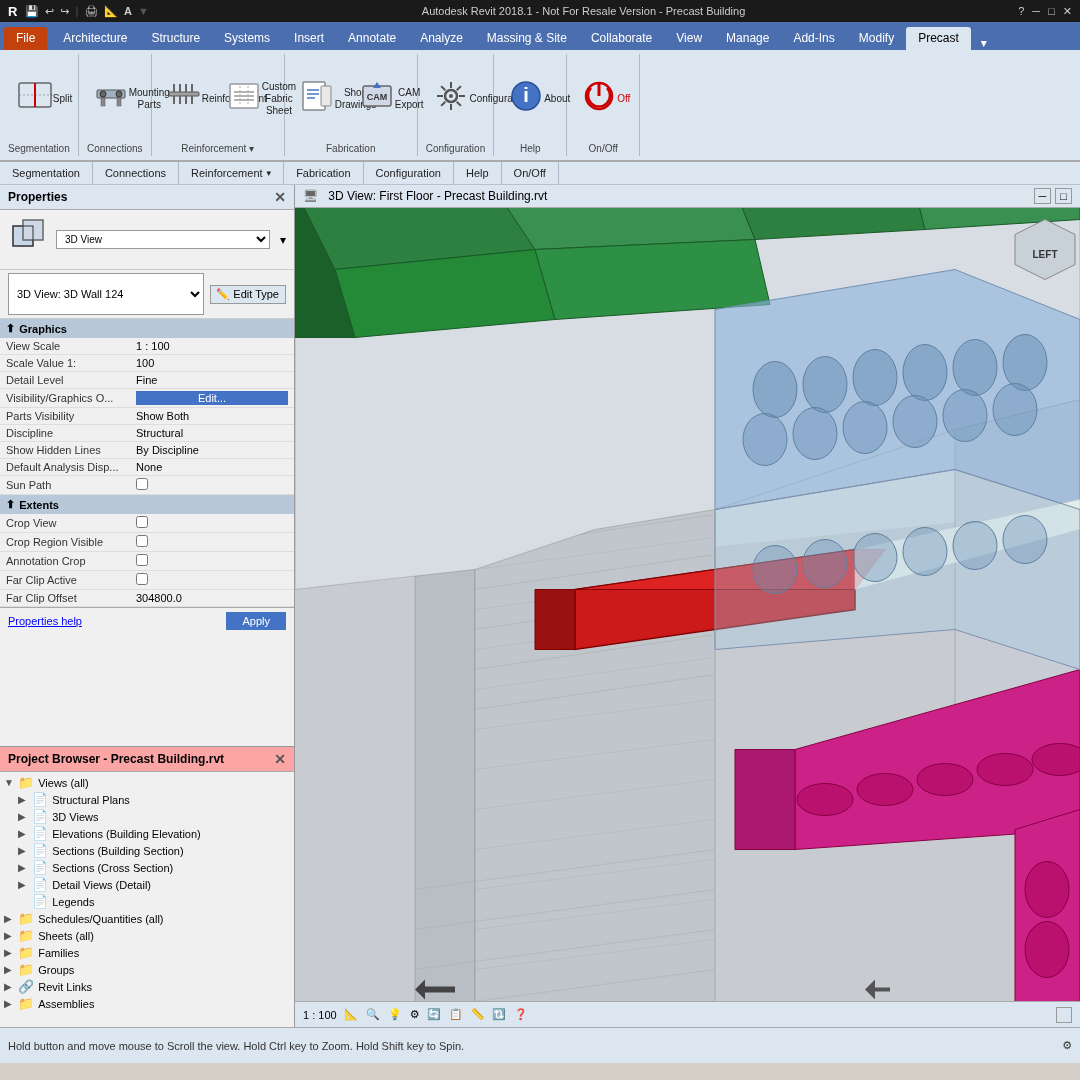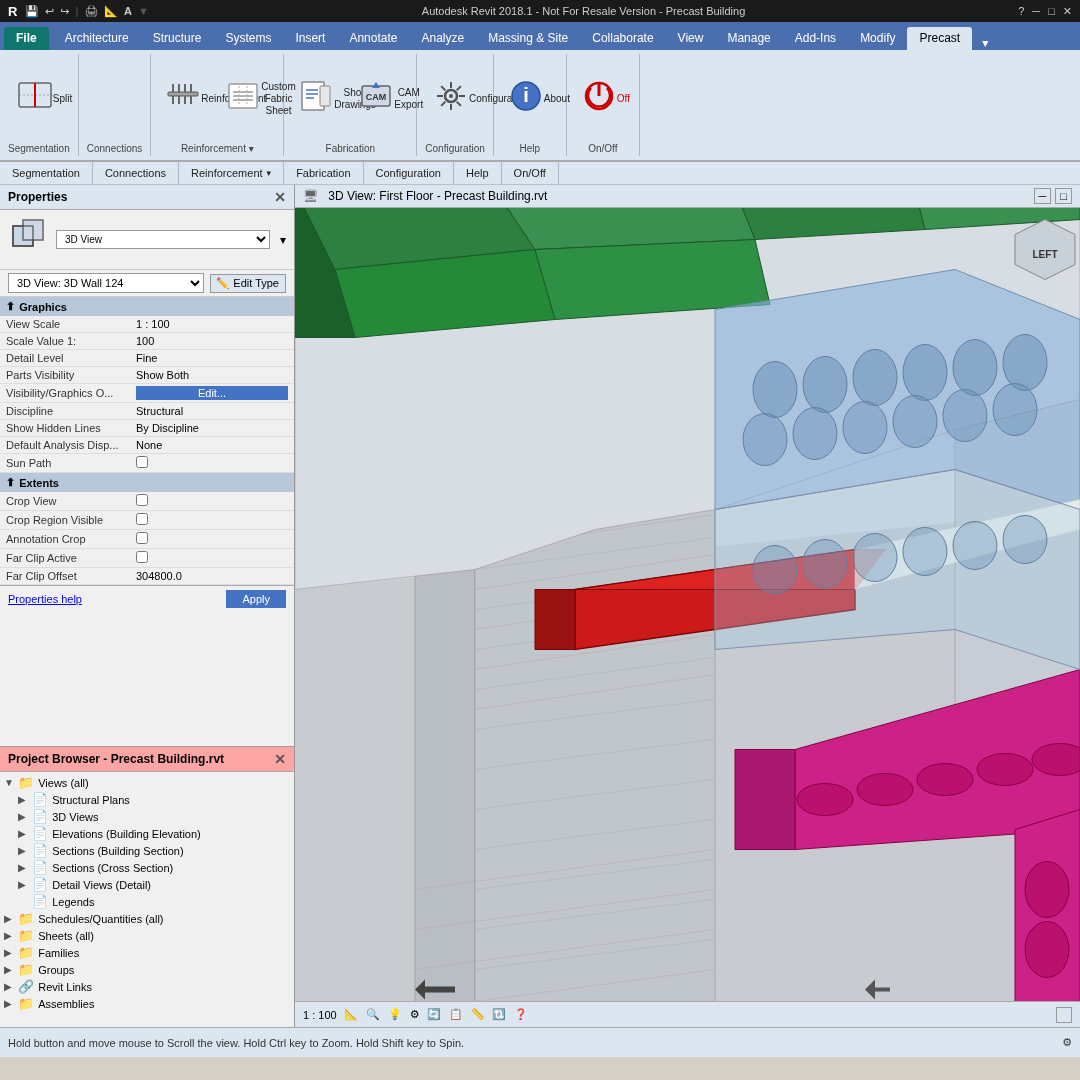--- a/index.html
+++ b/index.html
@@ -31,21 +31,21 @@
       padding: 4px 12px 5px;
       font-size: 12px;
       cursor: pointer;
       color: #fff;
       border-radius: 3px 3px 0 0;
     }
     .ribbon-tab.active {
       background: #dce6f0;
       color: #000;
     }
-    .ribbon-tab.file-tab { background: #0f766e; font-weight: bold; margin-right: 4px; }
+    .ribbon-tab.file-tab { background: #c2410c; font-weight: normal; margin-right: 4px; }
 
     
     #ribbon {
       background: #dce6f0;
       height: 112px;
       border-bottom: 2px solid #aaa;
       display: flex;
       align-items: stretch;
       padding: 4px 0;
     }
@@ -140,21 +140,21 @@
       display: flex;
       align-items: center;
       padding: 3px 8px;
       gap: 6px;
       border-bottom: 1px solid #ccc;
     }
     .view-dropdown {
       flex: 1;
       background: #fff;
       border: 1px solid #999;
-      padding: 2px 4px;
+      padding: 13px 4px;
       font-size: 11px;
       cursor: pointer;
     }
     .edit-type-btn {
       background: #dce6f0;
       border: 1px solid #999;
       padding: 2px 6px;
       font-size: 11px;
       cursor: pointer;
       display: flex;
@@ -272,21 +272,21 @@
       padding: 0 8px;
       gap: 8px;
       font-size: 11px;
     }
     .scale-indicator { font-size: 11px; }
 
     
     #status-bar {
       background: #dce6f0;
       border-top: 1px solid #aaa;
-      height: 30px;
+      height: 36px;
       display: flex;
       align-items: center;
       padding: 0 8px;
       font-size: 11px;
       color: #333;
     }
 
     
     #scene-svg { width: 100%; height: 100%; }
 
@@ -375,20 +375,34 @@
             <line x1="2" y1="18" x2="36" y2="18" stroke="#666" stroke-width="0.5" stroke-dasharray="2,2"></line>
           </svg>
         </div>
         <div class="label">Split</div>
       </div>
     </div>
     <div class="ribbon-group-label">Segmentation</div>
   </div>
 
   <div class="ribbon-group">
+    <div class="ribbon-group-items">
+      <div class="ribbon-btn">
+        <div class="icon">
+          <svg width="36" height="36" viewBox="0 0 36 36">
+            <rect x="4" y="12" width="28" height="8" rx="1" fill="#a0b0c0" stroke="#555" stroke-width="1"></rect>
+            <circle cx="10" cy="16" r="3" fill="#666" stroke="#333" stroke-width="1"></circle>
+            <circle cx="26" cy="16" r="3" fill="#666" stroke="#333" stroke-width="1"></circle>
+            <rect x="8" y="20" width="4" height="8" fill="#888" stroke="#555" stroke-width="0.5"></rect>
+            <rect x="24" y="20" width="4" height="8" fill="#888" stroke="#555" stroke-width="0.5"></rect>
+          </svg>
+        </div>
+        <div class="label">Mounting<br>Parts</div>
+      </div>
+    </div>
     <div class="ribbon-group-label">Connections</div>
   </div>
 
   <div class="ribbon-group" style="min-width:120px;">
     <div class="ribbon-group-items">
       <div class="ribbon-btn">
         <div class="icon">
           <svg width="36" height="36" viewBox="0 0 36 36">
             <rect x="3" y="14" width="30" height="4" rx="1" fill="#a0a0a0" stroke="#555" stroke-width="1"></rect>
             <line x1="8" y1="14" x2="8" y2="6" stroke="#666" stroke-width="2"></line>
@@ -580,26 +594,26 @@
           </tr>
           <tr class="prop-row">
             <td>Scale Value  1:</td>
             <td>100</td>
           </tr>
           <tr class="prop-row">
             <td>Detail Level</td>
             <td>Fine</td>
           </tr>
           <tr class="prop-row">
+            <td>Visibility/Graphics O...</td>
+            <td><button class="prop-edit-btn">Edit...</button></td>
+          </tr>
+          <tr class="prop-row">
             <td>Parts Visibility</td>
             <td>Show Both</td>
-          </tr>
-          <tr class="prop-row">
-            <td>Visibility/Graphics O...</td>
-            <td><button class="prop-edit-btn">Edit...</button></td>
           </tr>
           <tr class="prop-row">
             <td>Discipline</td>
             <td>Structural</td>
           </tr>
           <tr class="prop-row">
             <td>Show Hidden Lines</td>
             <td>By Discipline</td>
           </tr>
           <tr class="prop-row">

